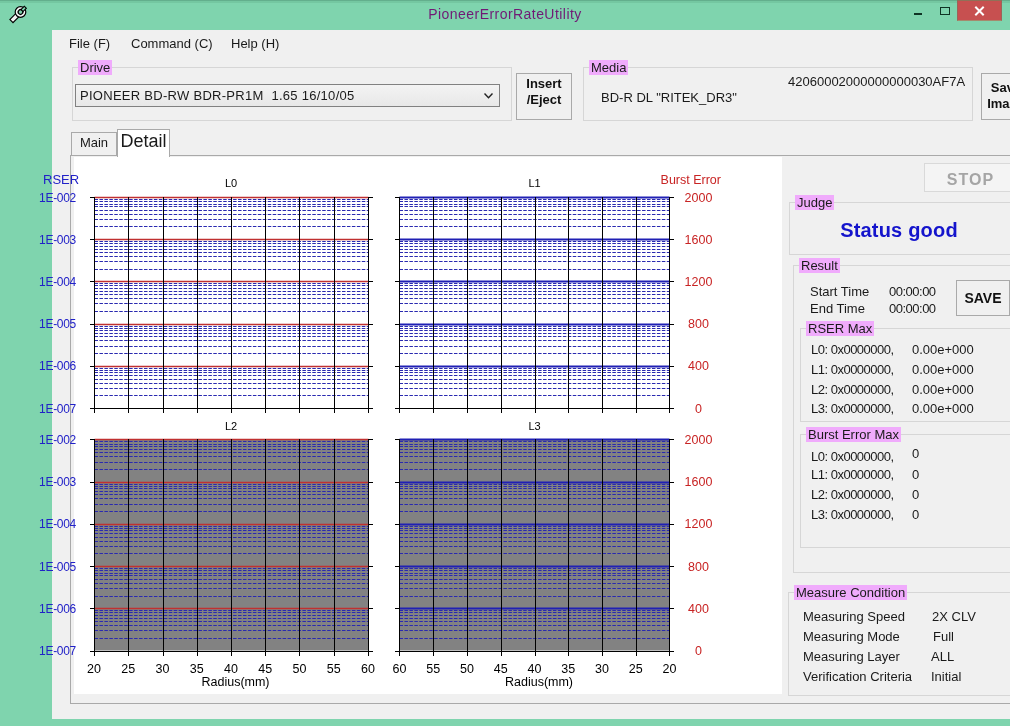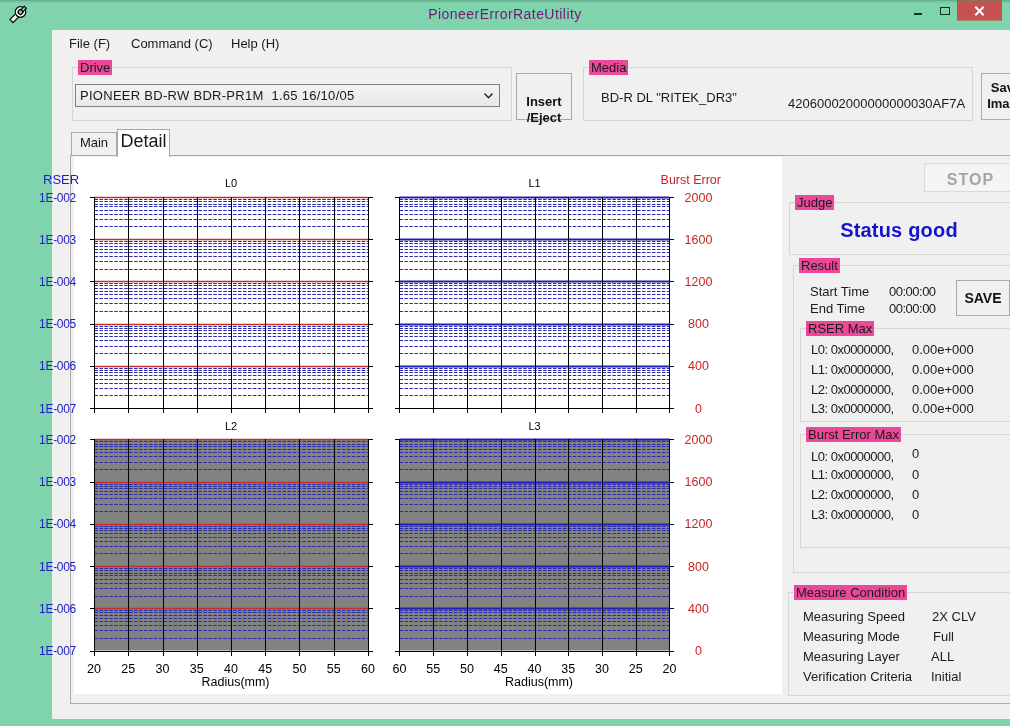--- a/index.html
+++ b/index.html
@@ -1,19 +1,19 @@
 <!DOCTYPE html>
 <html><head><meta charset="utf-8"><style>
 * { margin:0; padding:0; box-sizing:border-box; }
 html,body { width:1010px; height:726px; overflow:hidden; }
 body { font-family:"Liberation Sans", sans-serif; position:relative; background:#7fd4ae; color:#1a1a1a; }
 .abs { position:absolute; }
 .client { left:7px; top:30px; width:996px; height:689px; background:#f0f0f0;margin-left:45px; }
 .gbox { border:1px solid #d6d6d6; }
-.glab { position:absolute; top:-8px; left:5px; background:#ec4899; padding:0 2px; font-size:13px; line-height:15px; white-space:nowrap; }
+.glab { position:absolute; top:-8px; left:5px; background:#f0abfc; padding:0 2px; font-size:13px; line-height:15px; white-space:nowrap; }
 .btn { background:#f0f0f0; border:1px solid #a9a9a9; font-weight:bold; font-size:13px; text-align:center; color:#111; }
 .t13 { font-size:13px; line-height:15px; white-space:nowrap; }
 .ls { letter-spacing:-0.5px; }
 </style></head>
 <body>
 
 <div class="abs" style="left:0;top:0;width:1010px;height:1px;background:#63af8d"></div>
 <div class="abs" style="left:0;top:1px;width:1010px;height:2px;background:#74c7a1"></div>
 <div class="abs" style="left:0;top:0;width:1010px;height:30px;text-align:center;font-size:14px;letter-spacing:0.45px;line-height:29px;color:#701a75">PioneerErrorRateUtility</div>
 <svg class="abs" style="left:6px;top:3px" width="26" height="24" viewBox="0 0 26 24">
@@ -41,26 +41,26 @@
 
   <div class="abs gbox" style="left:20px;top:37px;width:440px;height:54px">
     <span class="glab">Drive</span>
   </div>
   <div class="abs" style="left:23px;top:54px;width:425px;height:23px;background:linear-gradient(#f3f3f3,#e8e8e8);border:1px solid #818181">
     <div class="abs t13" style="left:4px;top:3px;letter-spacing:0.28px">PIONEER BD-RW BDR-PR1M&nbsp; 1.65 16/10/05</div>
     <svg class="abs" style="right:6px;top:8px" width="9" height="6" viewBox="0 0 9 6">
         <path d="M0.5 0.5 L4.5 4.8 L8.5 0.5" fill="none" stroke="#222" stroke-width="1.4"></path>
       </svg>
   </div>
-  <div class="abs btn" style="left:464px;top:43px;width:56px;height:47px;padding-top:20px;line-height:16px">Insert<br>/Eject</div>
+  <div class="abs btn" style="left:464px;top:43px;width:56px;height:47px;padding-top:2px;line-height:16px">Insert<br>/Eject</div>
 
   <div class="abs gbox" style="left:531px;top:37px;width:390px;height:54px">
     <span class="glab">Media</span>
     <div class="abs t13" style="left:17px;top:22px">BD-R DL "RITEK_DR3"</div>
-    <div class="abs t13" style="left:204px;top:28px">42060002000000000030AF7A</div>
+    <div class="abs t13" style="left:204px;top:6px">42060002000000000030AF7A</div>
   </div>
   <div class="abs btn" style="left:929px;top:43px;width:50px;height:47px;padding-top:6px;line-height:16px">Save<br>Image</div>
 
   <div class="abs" style="left:19px;top:102px;width:46px;height:23px;background:#f0f0f0;border:1px solid #a9a9a9;border-bottom:none;font-size:13px;text-align:center;line-height:20px">Main</div>
   <div class="abs" style="left:18px;top:125px;width:964px;height:549px;background:#f0f0f0;border:1px solid #a9a9a9"></div>
   <div class="abs" style="left:65px;top:99px;width:53px;height:28px;background:#fff;border:1px solid #a9a9a9;border-bottom:none;font-size:18px;text-align:center;line-height:23px;z-index:3">Detail</div>
 
   <div class="abs" style="left:22px;top:127px;width:708px;height:537px;background:#fff"></div>
 
   <div class="abs" style="left:872px;top:133px;width:93px;height:29px;background:#f4f4f4;border:1px solid #d9d9d9;color:#a5a5a5;font-weight:bold;font-size:16px;text-align:center;line-height:31px;letter-spacing:1px">STOP</div>

